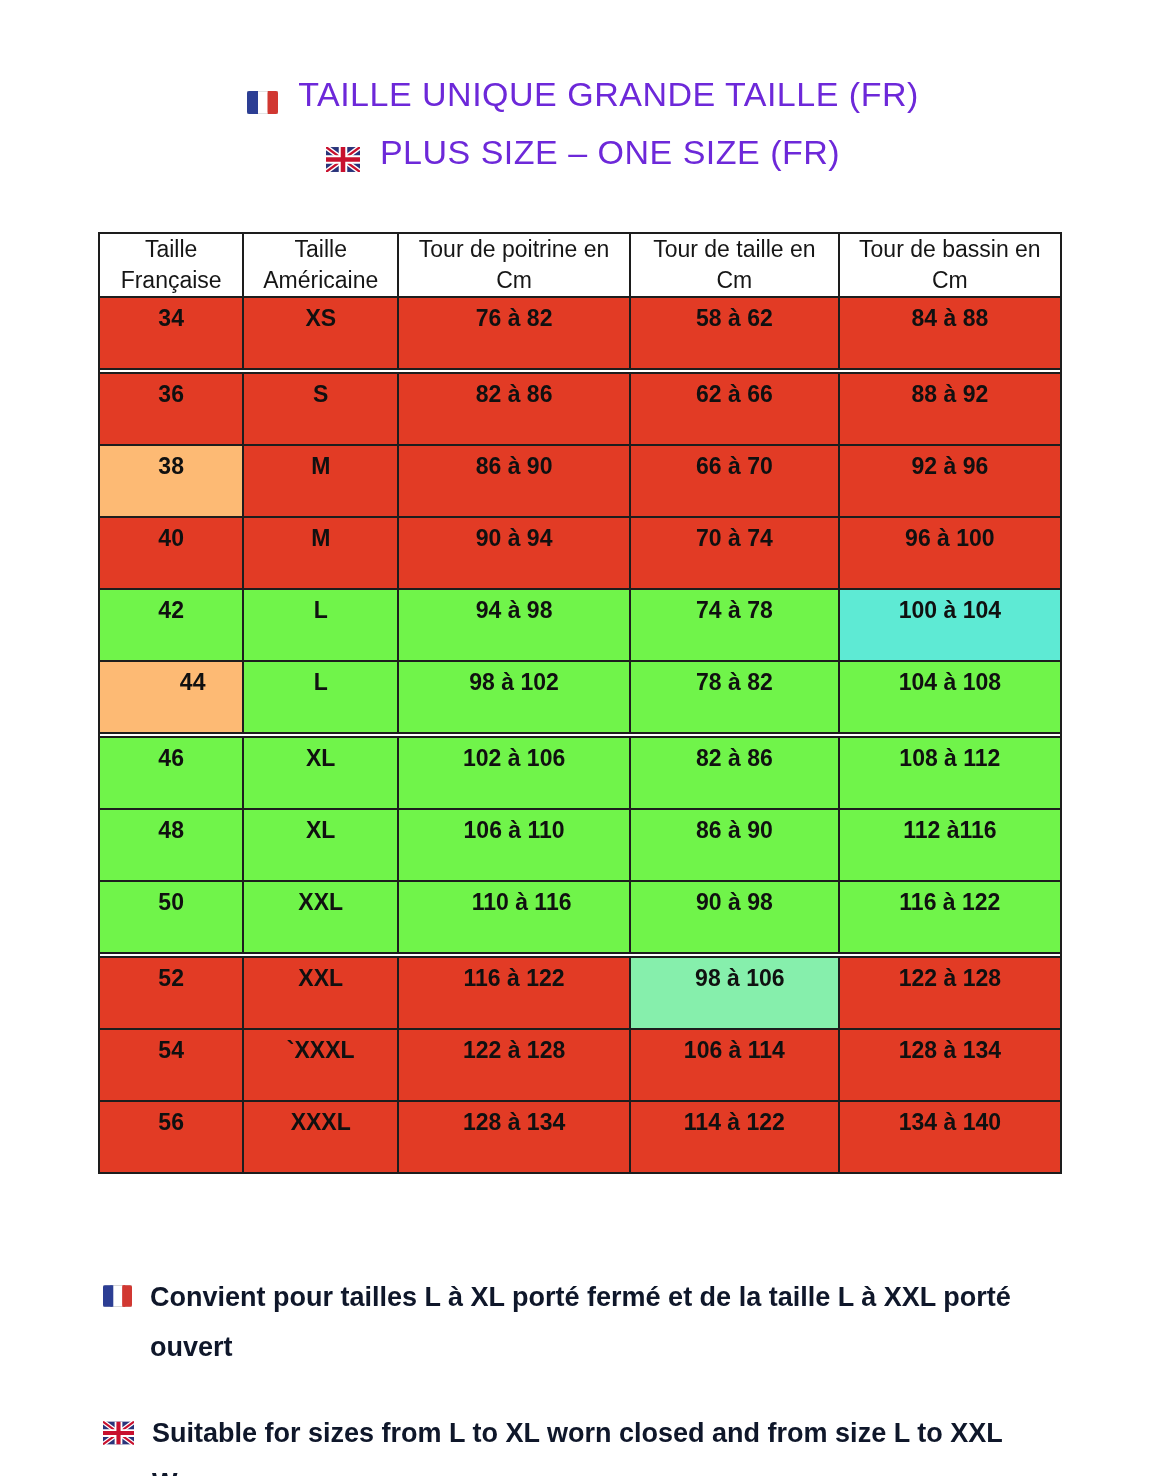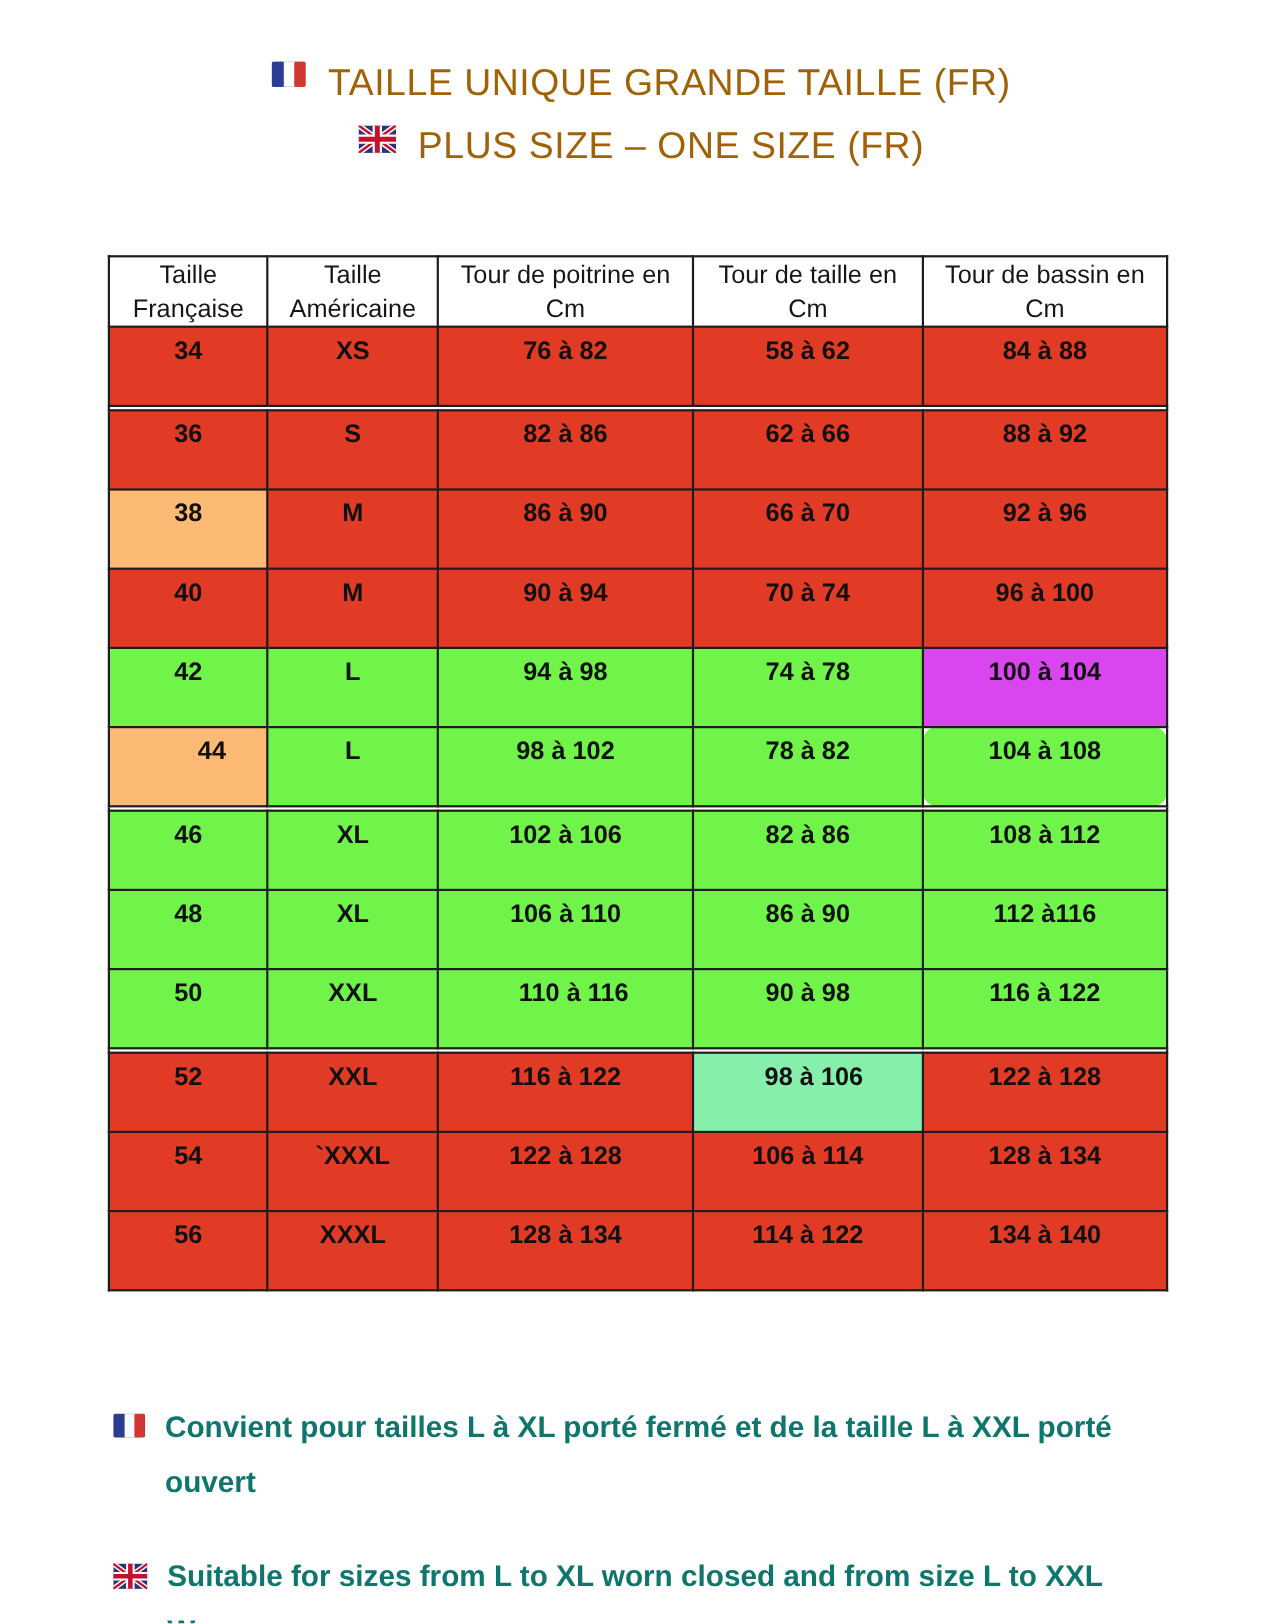--- a/index.html
+++ b/index.html
@@ -3,22 +3,22 @@
 <meta charset="utf-8">
 <style>
   html,body { margin:0; padding:0; background:#ffffff; }
   .page {
     width:1166px; height:1476px; background:#ffffff; position:relative;
     font-family:"Liberation Sans", sans-serif; color:#161616; overflow:hidden;
   }
   
   .title-block { padding-top:56px; }
   .title-line {
-    height:58px; display:flex; align-items:flex-start; justify-content:center;
-    gap:20px; font-size:34px; letter-spacing:0.5px; color:#a16207;
+    height:58px; display:flex; align-items:flex-end; justify-content:center;
+    gap:20px; font-size:34px; letter-spacing:0.5px; color:#6d28d9;
   }
   .title-line .flag { flex:0 0 auto; display:block; }
   
   table.size-table {
     margin:60px 0 0 98px; width:964px; border-collapse:collapse; table-layout:fixed;
     border:2px solid var(--border,#1d1d1d);
   }
   table.size-table col.c1 { width:15.0%; }
   table.size-table col.c2 { width:16.1%; }
   table.size-table col.c3 { width:24.1%; }
@@ -37,21 +37,21 @@
   table.size-table tr.sep td {
     height:2px; padding:0; background:#ffffff;
     border-top:2px solid var(--border,#1d1d1d);
     border-bottom:2px solid var(--border,#1d1d1d);
   }
   
   .notes { margin:98px 0 0 103px; }
   .note { display:flex; align-items:flex-start; gap:18px; margin-bottom:36px; }
   .note .flag { flex:0 0 auto; margin-top:13px; }
   .note-text {
-    width:900px; font-size:27px; font-weight:bold; line-height:50px; color:#0f766e;
+    width:900px; font-size:27px; font-weight:bold; line-height:50px; color:#0f172a;
   }
 </style>
 </head>
 <body>
 
 <div class="page">
 
   <div class="title-block">
     <div class="title-line">
       <svg class="flag" width="31" height="23" viewBox="0 0 31 23">
@@ -137,28 +137,28 @@
           <td style="background: rgb(226, 59, 37);">M</td>
           <td style="background: rgb(226, 59, 37);">90 à 94</td>
           <td style="background: rgb(226, 59, 37);">70 à 74</td>
           <td style="background: rgb(226, 59, 37);">96 à 100</td>
         </tr>
         <tr>
           <td style="background: rgb(112, 244, 74);">42</td>
           <td style="background: rgb(112, 244, 74);">L</td>
           <td style="background: rgb(112, 244, 74);">94 à 98</td>
           <td style="background: rgb(112, 244, 74);">74 à 78</td>
-          <td style="background: #d946ef;">100 à 104</td>
+          <td style="background: #5eead4;">100 à 104</td>
         </tr>
         <tr>
           <td style="background: #fdba74; padding-left: 44px;">44</td>
           <td style="background: rgb(112, 244, 74);">L</td>
           <td style="background: rgb(112, 244, 74);">98 à 102</td>
           <td style="background: rgb(112, 244, 74); margin-top: 12px;">78 à 82</td>
-          <td style="background: rgb(112, 244, 74); border-radius: 13px;">104 à 108</td>
+          <td style="background: rgb(112, 244, 74);">104 à 108</td>
         </tr>
         <tr class="sep">
           <td colspan="5"></td>
         </tr>
         <tr>
           <td style="background: rgb(112, 244, 74);">46</td>
           <td style="background: rgb(112, 244, 74);">XL</td>
           <td style="background: rgb(112, 244, 74); margin-left: 40px;">102 à 106</td>
           <td style="background: rgb(112, 244, 74);">82 à 86</td>
           <td style="background: rgb(112, 244, 74);">108 à 112</td>

